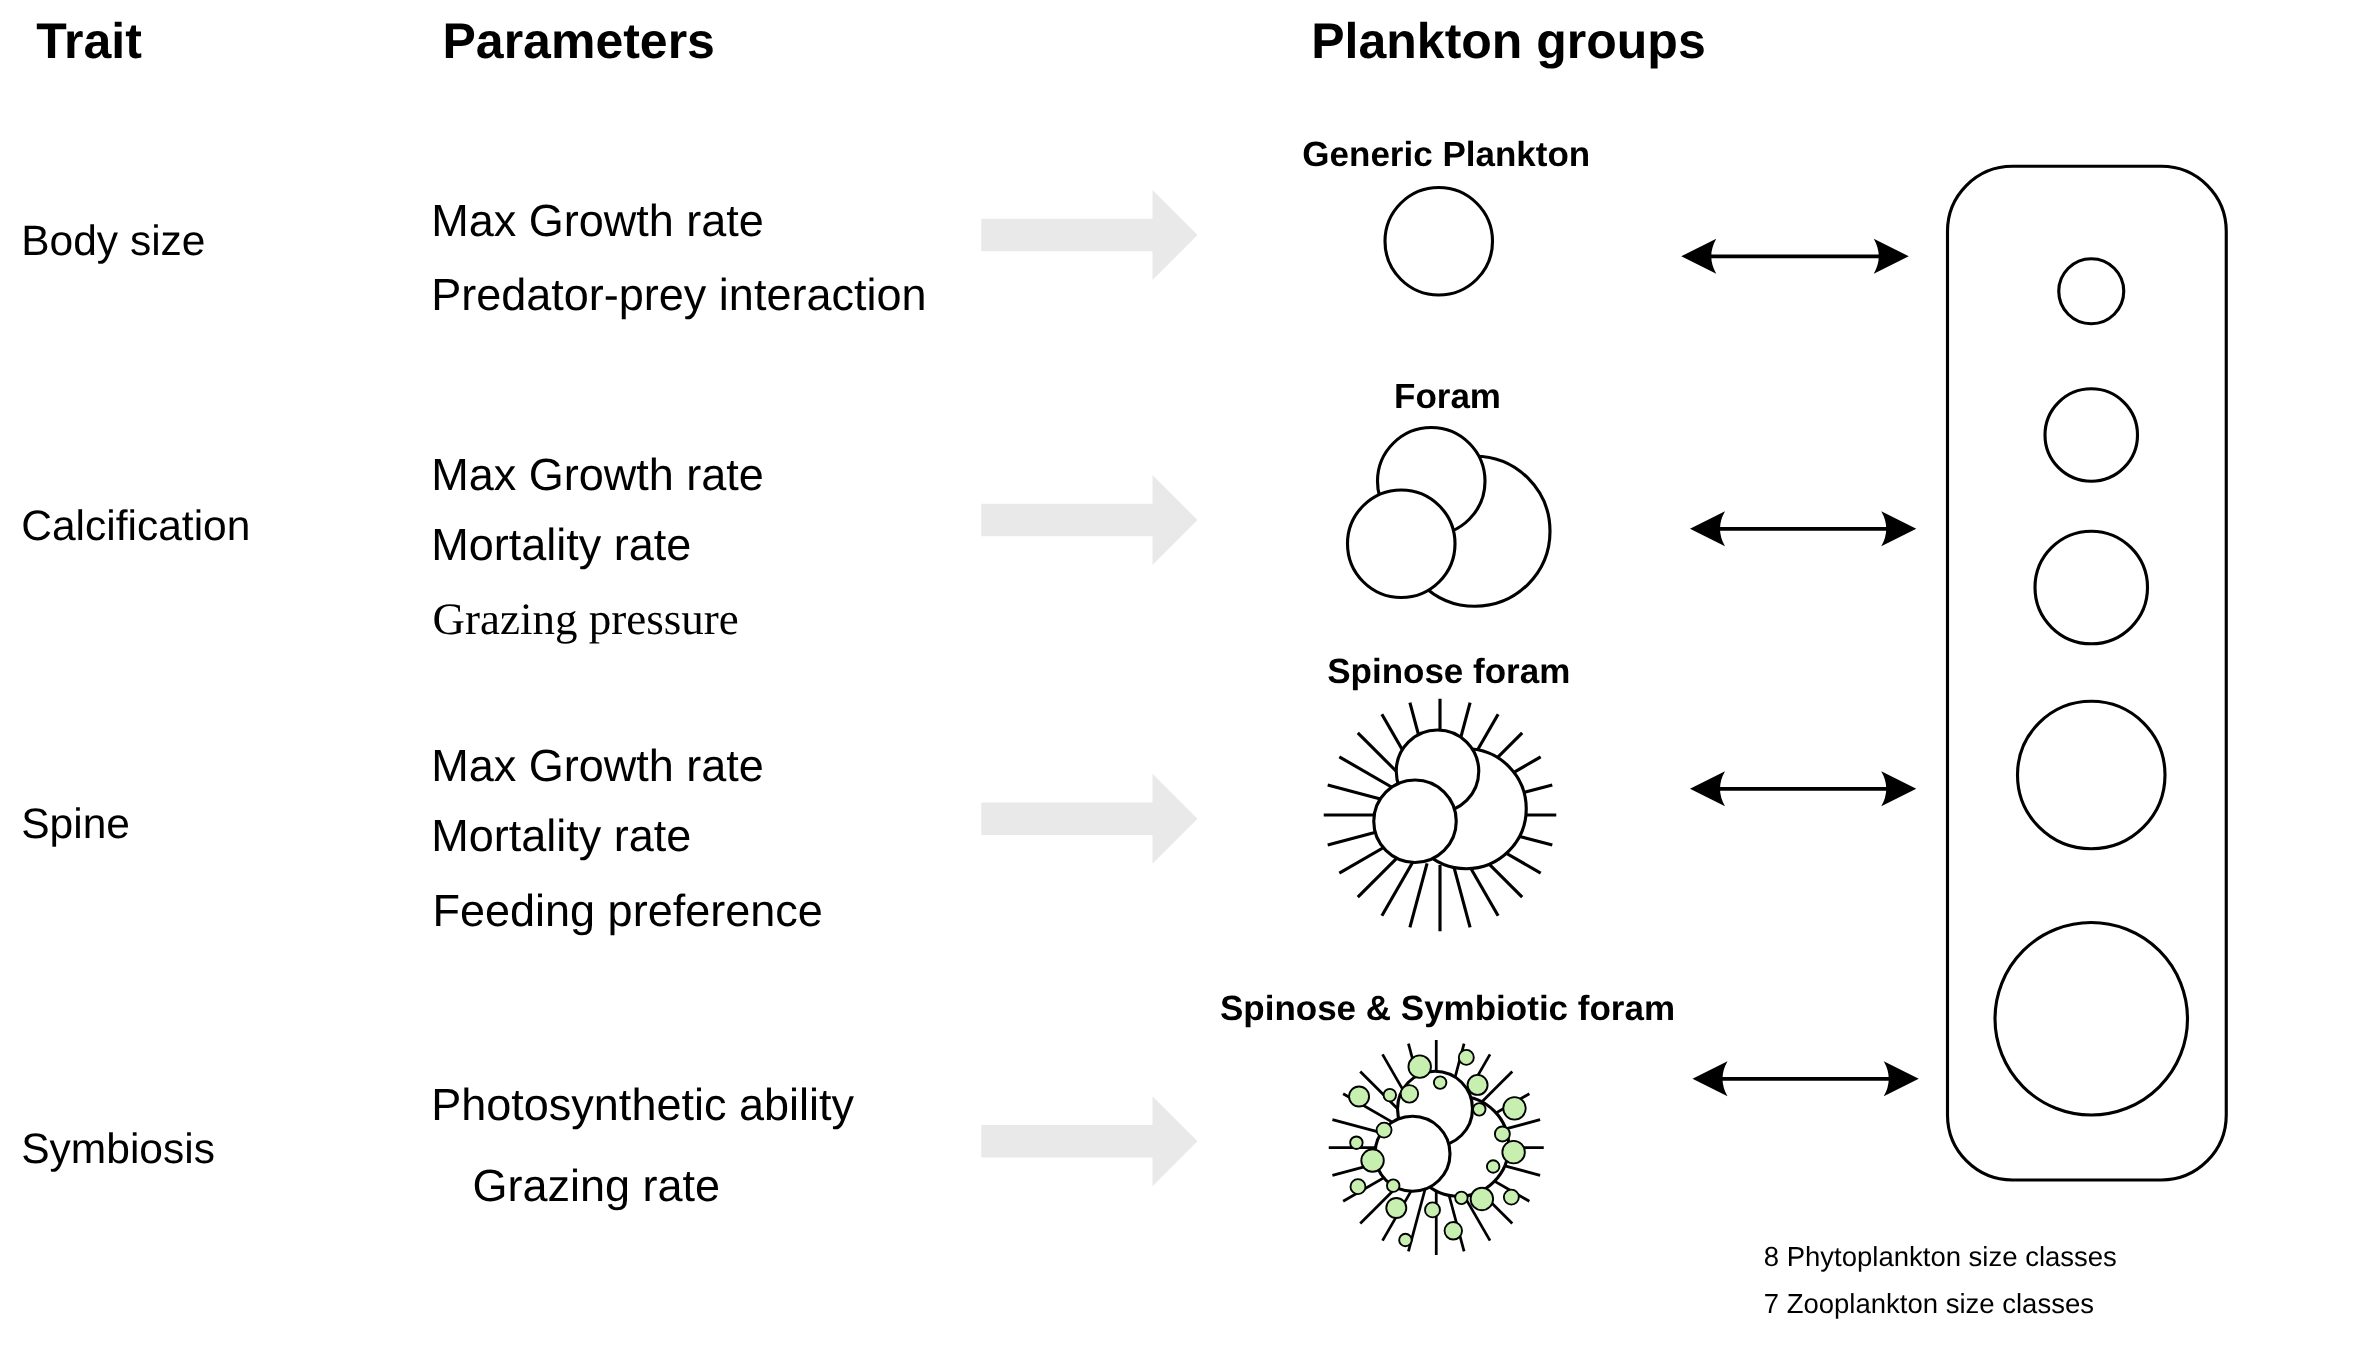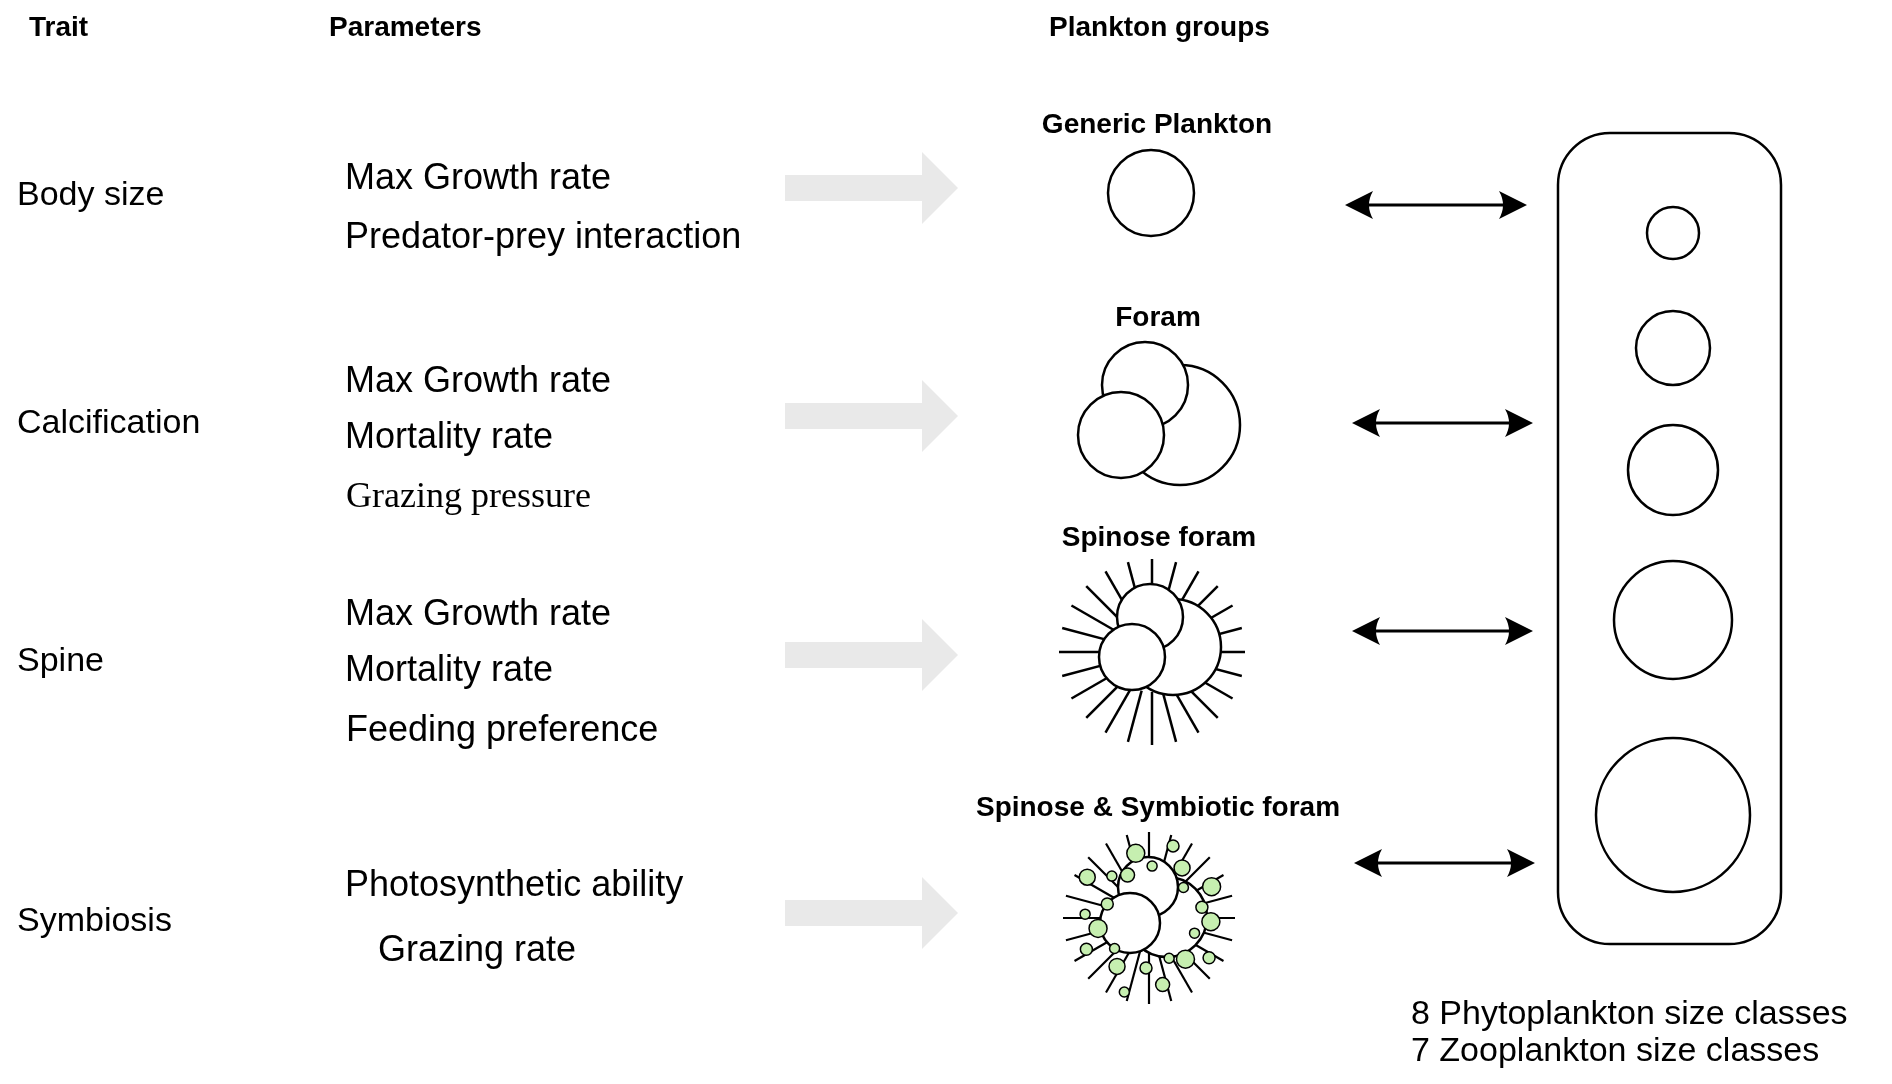--- a/index.html
+++ b/index.html
@@ -1,24 +1,24 @@
 <!DOCTYPE html>
 <html><head>
 <meta charset="utf-8">
 <style>
   html, body { margin: 0; padding: 0; background: #ffffff; }
   body { width: 1892px; height: 1084px; position: relative; overflow: hidden;
          font-family: "Liberation Sans", sans-serif; color: #000; }
   #canvas { position: absolute; left: 0; top: 0; width: 1892px; height: 1084px; }
   .txt { position: absolute; white-space: nowrap; line-height: 1; }
-  .heading { font-size: 28px; font-weight: bold; }
+  .heading { font-size: 40px; font-weight: bold; }
   .trait { font-size: 34px; }
   .param { font-size: 36px; }
   .group-title { font-size: 28px; font-weight: bold; transform: translateX(-50%); }
-  .size-note { font-size: 34px; }
+  .size-note { font-size: 22px; }
 </style>
 </head>
 <body>
 
 <svg id="canvas" xmlns="http://www.w3.org/2000/svg" width="1892" height="1084" viewBox="0 0 1892 1084">
 
   <g id="flow-arrows">
       <polygon points="785,175 922,175 922,152 958,188 922,224 922,201 785,201" fill="#e9e9e9"></polygon>
       <polygon points="785,403 922,403 922,380 958,416 922,452 922,429 785,429" fill="#e9e9e9"></polygon>
       <polygon points="785,642 922,642 922,619 958,655 922,691 922,668 785,668" fill="#e9e9e9"></polygon>
@@ -156,21 +156,21 @@
     <rect x="1558" y="133" width="223" height="811" rx="52" ry="52"></rect>
     <circle cx="1673" cy="233" r="26"></circle>
     <circle cx="1673" cy="348" r="37"></circle>
     <circle cx="1673" cy="470" r="45"></circle>
     <circle cx="1673" cy="620" r="59"></circle>
     <circle cx="1673" cy="815" r="77"></circle>
   </g>
 </svg>
 
 <div class="txt heading" style="left:29px; top:13px;">Trait</div>
-<div class="txt heading" style="left:329px; top:13px;">Parameters</div>
+<div class="txt heading" style="left:354px; top:13px;">Parameters</div>
 <div class="txt heading" style="left:1049px; top:13px;">Plankton groups</div>
 
 <div class="txt trait" style="left:17px; top:176px;">Body size</div>
 <div class="txt param" style="left:345px; top:159px;">Max Growth rate</div>
 <div class="txt param" style="left:345px; top:218px;text-align:right;">Predator-prey interaction</div>
 <div class="txt group-title" style="left:1157px; top:110px;">Generic Plankton</div>
 
 <div class="txt trait" style="left:17px; top:404px;">Calcification</div>
 <div class="txt param" style="left:345px; top:362px;">Max Growth rate</div>
 <div class="txt param" style="left:345px; top:418px;">Mortality rate</div>

